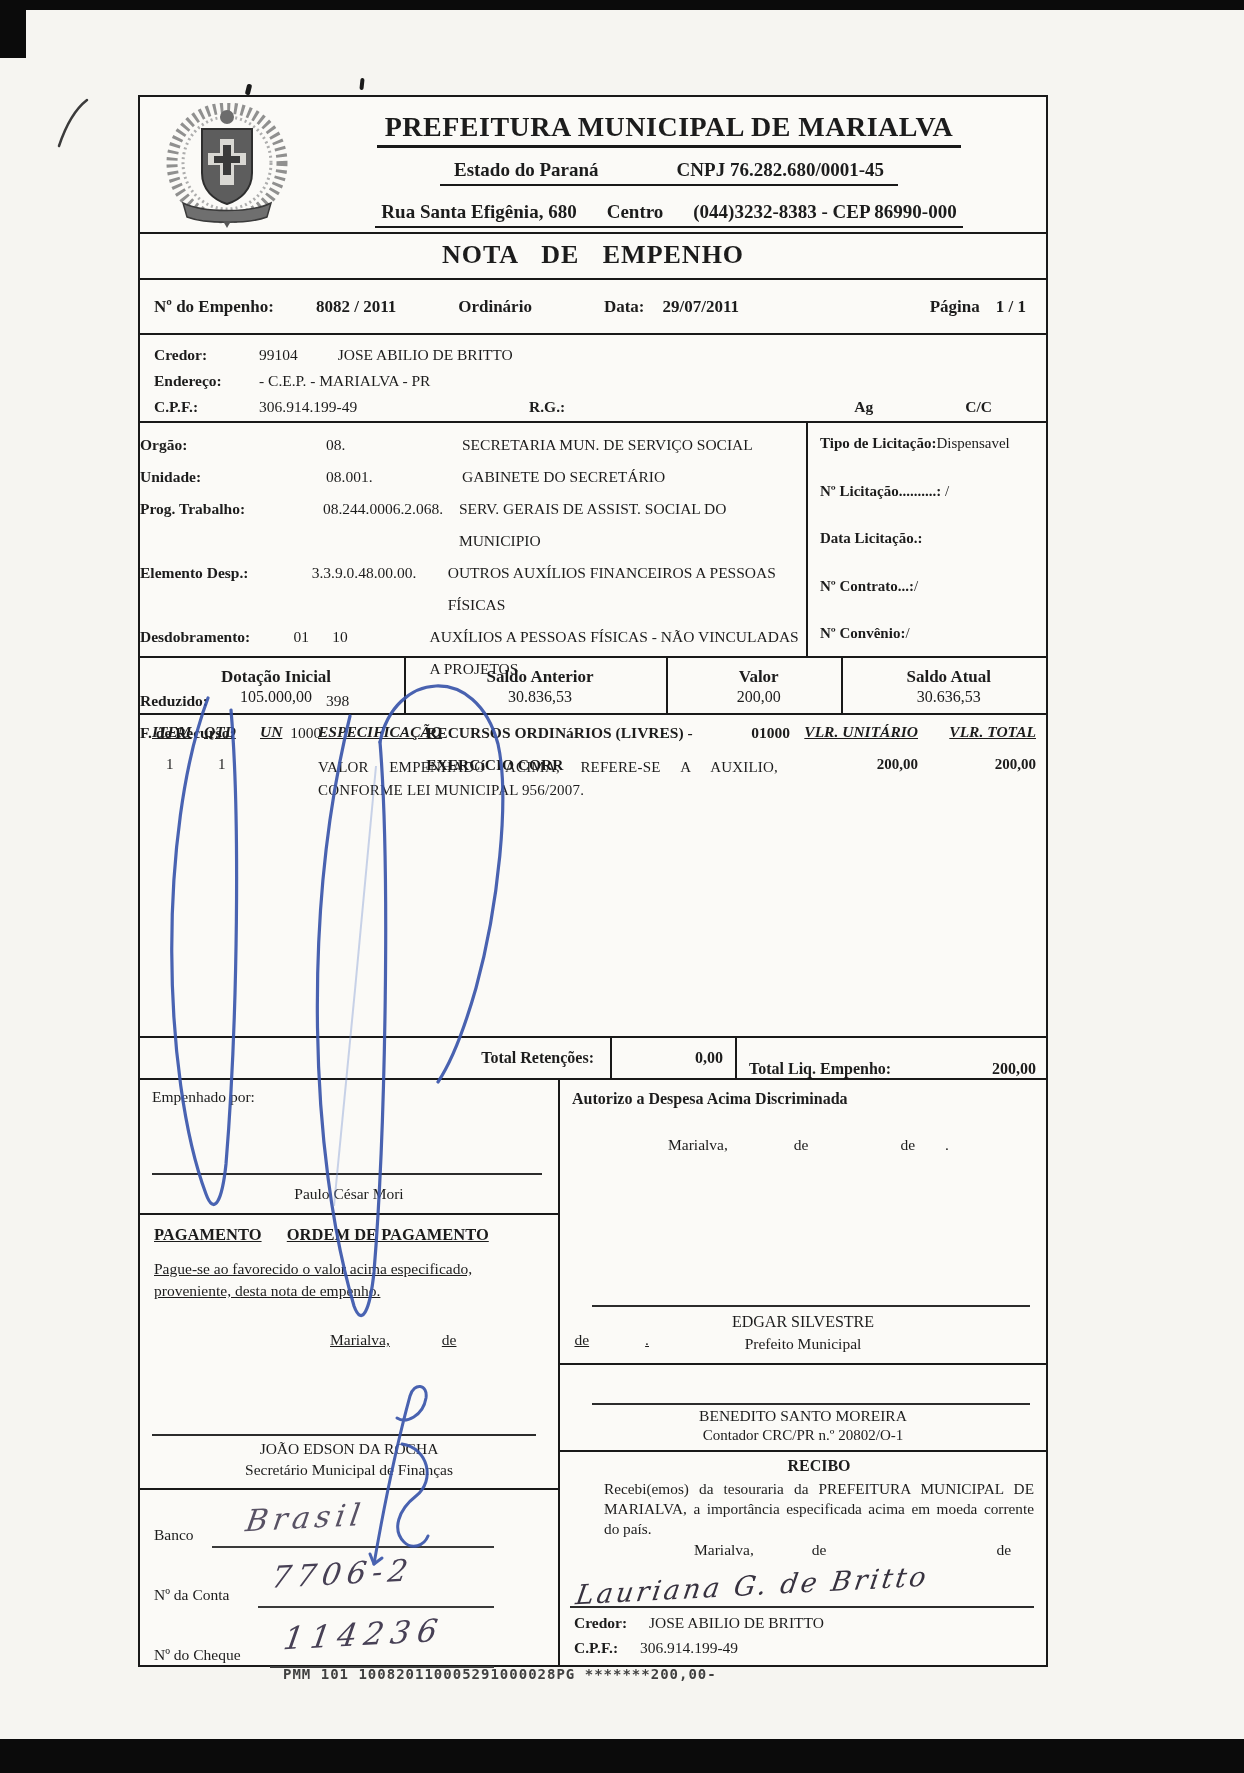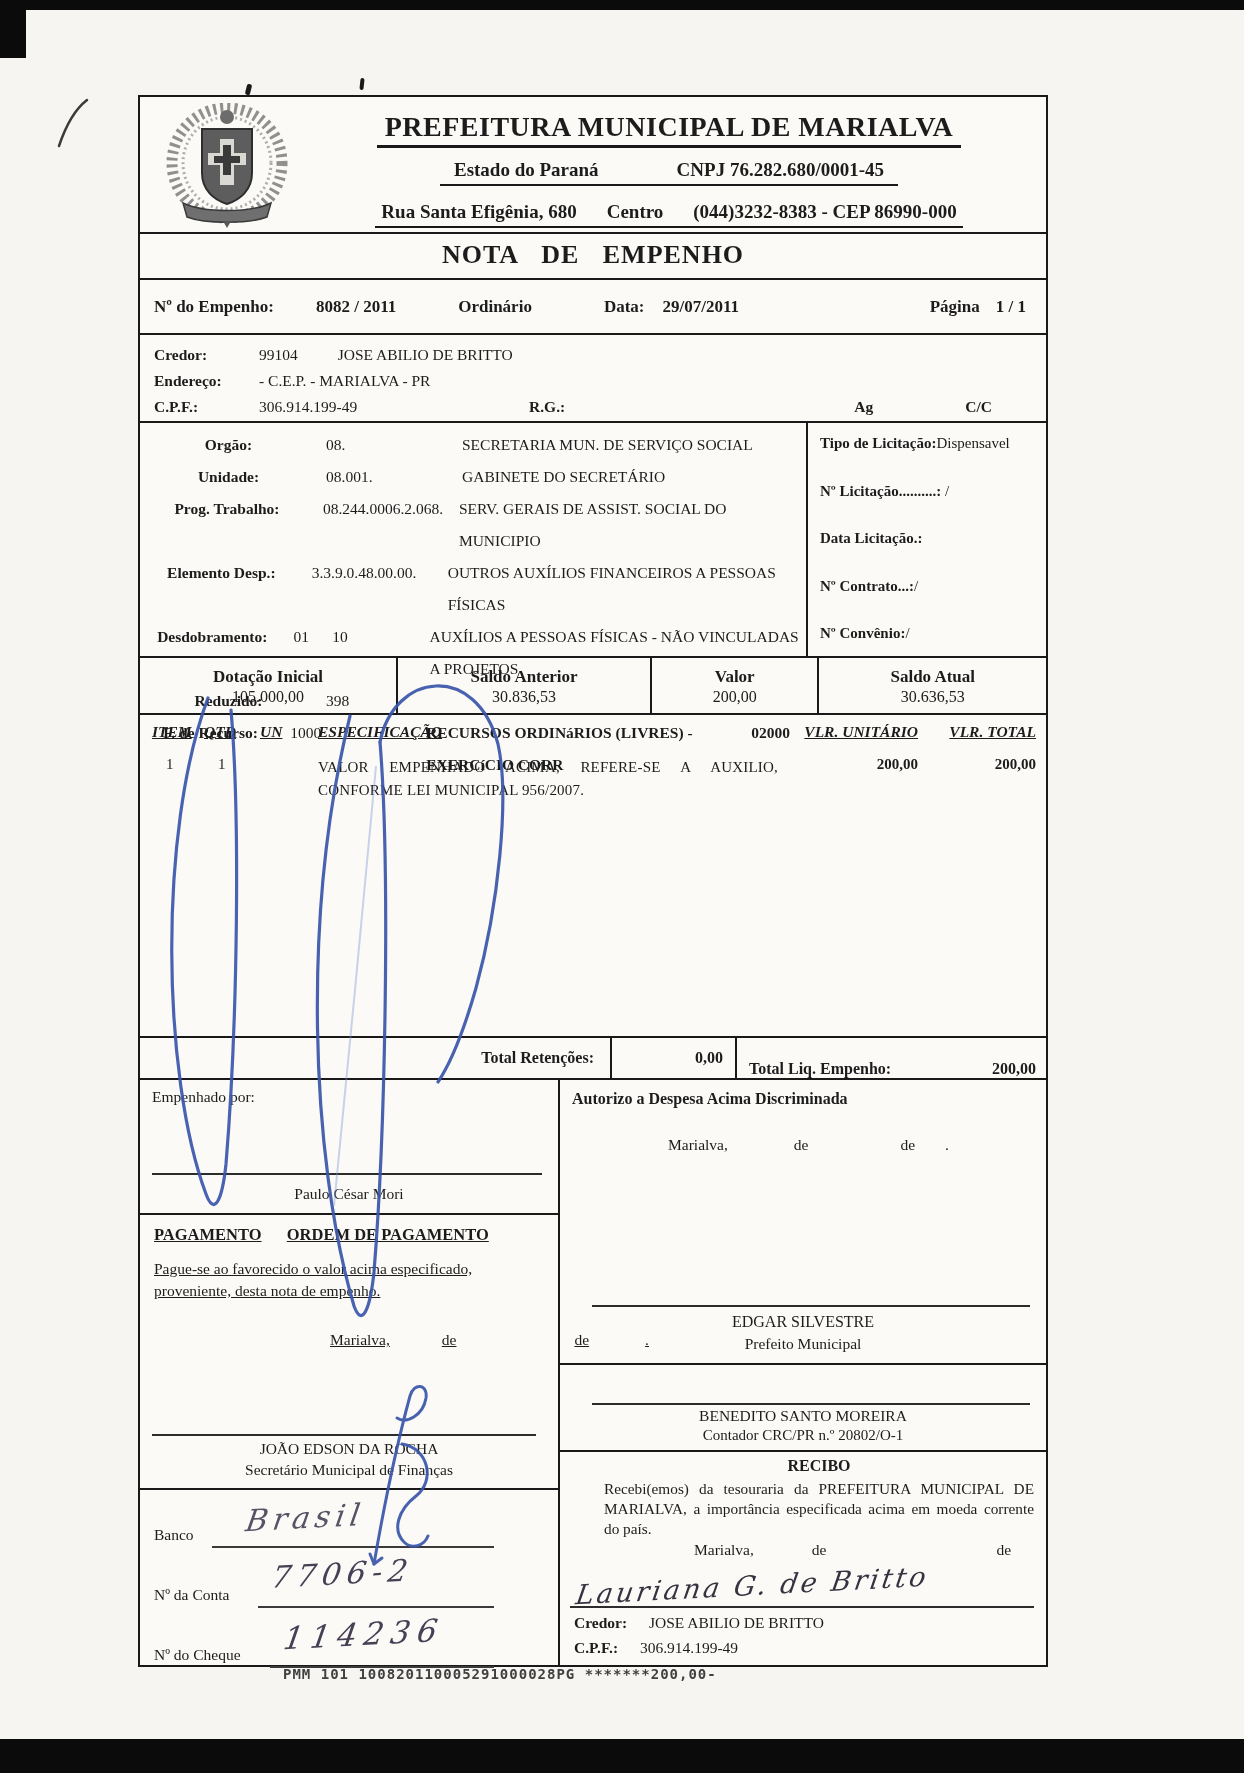--- a/index.html
+++ b/index.html
@@ -42,30 +42,30 @@
   .c-code { margin-right:40px; }
   .c-cpf-val { width:210px; }
   .rg-label { font-weight:bold; margin-left:60px; }
   .ag-label { font-weight:bold; margin-left:auto; }
   .cc-label { font-weight:bold; margin-left:92px; margin-right:40px; }
 
   
   .sec-budget { height:235px; display:flex; }
   .budget-left { flex:1; padding:6px 0 0; }
   .b-row { display:flex; font-size:15.5px; line-height:32px; align-items:baseline; }
-  .b-label { width:186px; text-align:center; font-weight:bold; padding-right:9px; }
+  .b-label { width:186px; text-align:left; font-weight:bold; padding-right:9px; }
   .b-code { display:inline-block; min-width:122px; white-space:pre; }
   .b-desc { margin-left:14px; }
   .b-extra { margin-left:auto; padding-right:16px; font-weight:bold; }
   .licit-box { width:240px; border-left:2px solid #191919; padding:12px 12px 14px; display:flex; flex-direction:column; justify-content:space-between; font-size:15px; }
   .l-row .l-label { font-weight:bold; }
 
   
   .sec-saldo { height:57px; display:flex; text-align:center; }
-  .s-col { display:flex; flex-direction:column; justify-content:center; border-right:2px solid #191919; padding-top:2px; }
+  .s-col { display:flex; flex-direction:column; justify-content:center; border-right:2px solid #191919; padding-top:2px;margin-left:8px; }
   .s-col:last-child { border-right:none; }
   .s-c1 { width:28.5%; } .s-c2 { width:28%; } .s-c3 { width:18.5%; } .s-c4 { flex:1; }
   .s-h { font-weight:bold; font-size:17px; }
   .s-v { font-size:16px; margin-top:1px; }
 
   
   .sec-items { height:323px; padding:8px 10px 0 12px; }
   .i-head, .i-row { display:grid; grid-template-columns:52px 56px 58px 1fr 140px 118px; font-size:15.5px; }
   .i-head span { font-style:italic; font-weight:bold; text-decoration:underline; justify-self:start; }
   .i-head .num-col { justify-self:end; }
@@ -263,21 +263,21 @@
         </div>
         <div class="b-row">
           <span class="b-label">Reduzido:</span>
           <span class="b-code">398</span>
           <span class="b-desc"></span>
         </div>
         <div class="b-row">
           <span class="b-label">F. de Recurso:</span>
           <span class="b-code">1000</span>
           <span class="b-desc" style="font-weight:bold;">RECURSOS ORDINáRIOS (LIVRES) - EXERCíCIO CORR</span>
-          <span class="b-extra">02000</span>
+          <span class="b-extra">01000</span>
         </div>
       </div>
       <div class="licit-box">
         <div class="l-row"><span class="l-label">Tipo de Licitação:</span><span>Dispensavel</span></div>
         <div class="l-row"><span class="l-label">Nº Licitação..........:</span><span> /</span></div>
         <div class="l-row"><span class="l-label">Data Licitação.:</span><span></span></div>
         <div class="l-row"><span class="l-label">Nº Contrato...:</span><span>/</span></div>
         <div class="l-row"><span class="l-label">Nº Convênio:</span><span>/</span></div>
       </div>
     </div>

